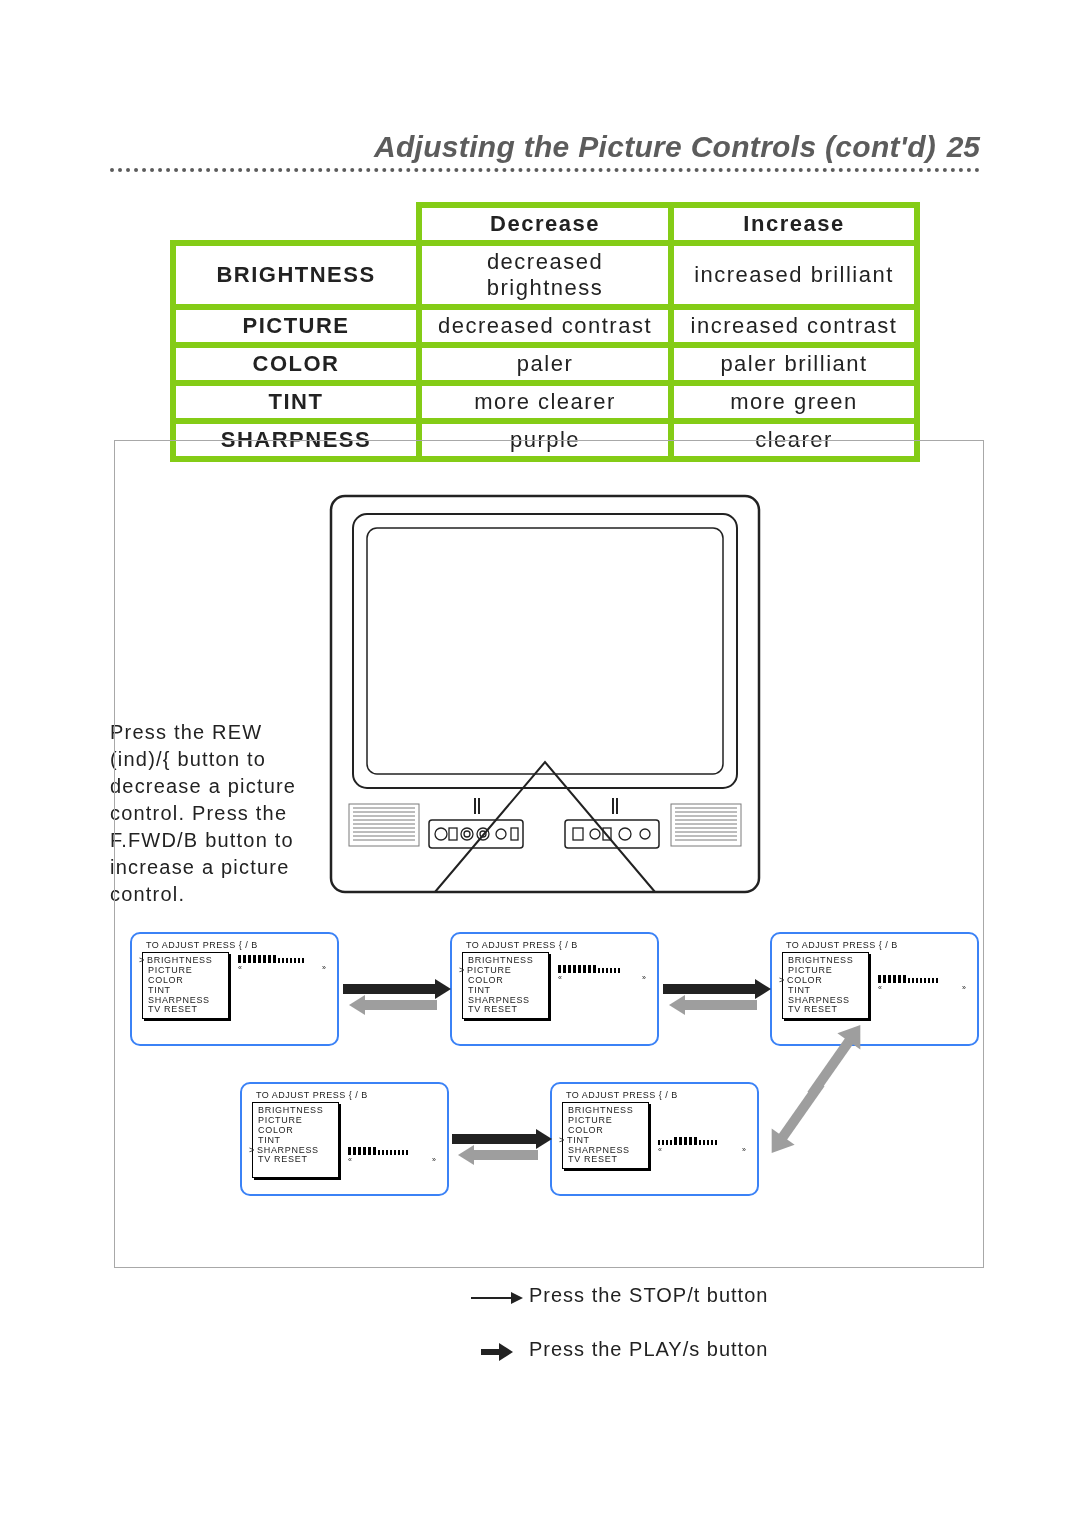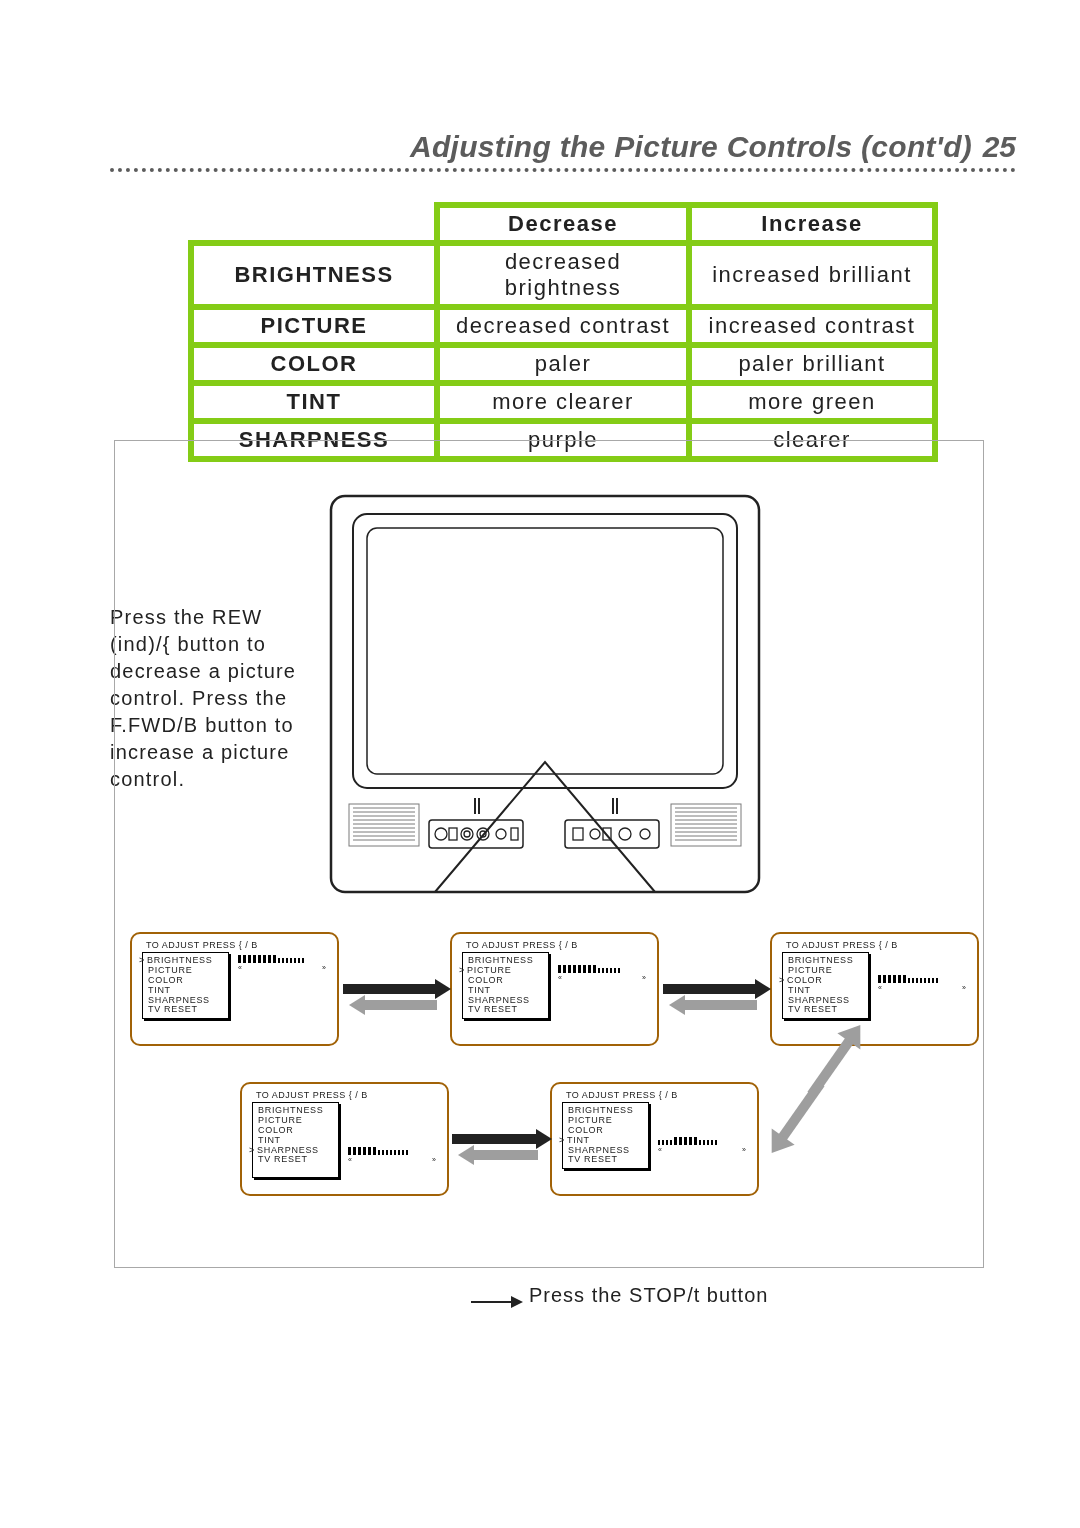--- a/index.html
+++ b/index.html
@@ -6,21 +6,21 @@
     margin: 0;
     padding: 0;
     width: 1080px;
     height: 1528px;
     background: #fff;
     font-family: Arial, Helvetica, sans-serif;
     color: #222;
   }
   .page {
     box-sizing: border-box;
-    padding: 130px 64px 60px 110px;
+    padding: 130px 100px 60px 110px;
     width: 100%;
     height: 100%;
     position: relative;
   }
   .title-row {
     text-align: right;
     font-family: Arial, Helvetica, sans-serif;
   }
   .title {
     display: inline-block;
@@ -62,21 +62,21 @@
   }
   .settings .corner {
     border-top: none;
     border-left: none;
   }
 
   
   .midrow {
     margin-top: 26px;
     display: flex;
-    align-items: center;
+    align-items: flex-end;
   }
   .instr {
     width: 205px;
     font-size: 20px;
     line-height: 1.35;
     letter-spacing: 1.2px;
   }
   .tv-wrap {
     margin-left: 10px;
     position: relative;
@@ -87,21 +87,21 @@
   .screens-area {
     margin-top: 24px;
     position: relative;
     height: 320px;
     width: 100%;
   }
   .menu-box {
     position: absolute;
     width: 205px;
     height: 110px;
-    border: 2px solid #a16207;
+    border: 2px solid #3b82f6;
     border-radius: 10px;
     background: #fff;
     font-size: 9px;
     color: #222;
     overflow: hidden;
   }
   .menu-header {
     font-size: 9px;
     letter-spacing: 0.5px;
     padding: 6px 0 2px 14px;
@@ -201,21 +201,21 @@
   
   .legend {
     margin-top: 30px;
     width: 320px;
     margin-left: 355px;
     font-size: 20px;
     letter-spacing: 1px;
   }
   .legend-row {
     display: flex;
-    align-items: flex-end;
+    align-items: center;
     margin-bottom: 12px;
     margin-top: 28px;
   }
   .legend-arrow {
     width: 64px;
     flex-shrink: 0;
     display: flex;
     align-items: center;
     justify-content: center;
     margin-top: 6px;
@@ -558,15 +558,22 @@
   </div>
 
   <div class="legend">
     <div class="legend-row">
       <div class="legend-arrow">
         <div class="long-stem"></div>
           <div class="small-head"></div>
       </div>
       <div class="legend-text">Press the STOP/t button</div>
     </div>
+    <div class="legend-row">
+      <div class="legend-arrow">
+        <div class="short-stem"></div>
+          <div class="thick-head"></div>
+      </div>
+      <div class="legend-text">Press the PLAY/s button</div>
+    </div>
   </div>
 
 </div>
 
 </body></html>

